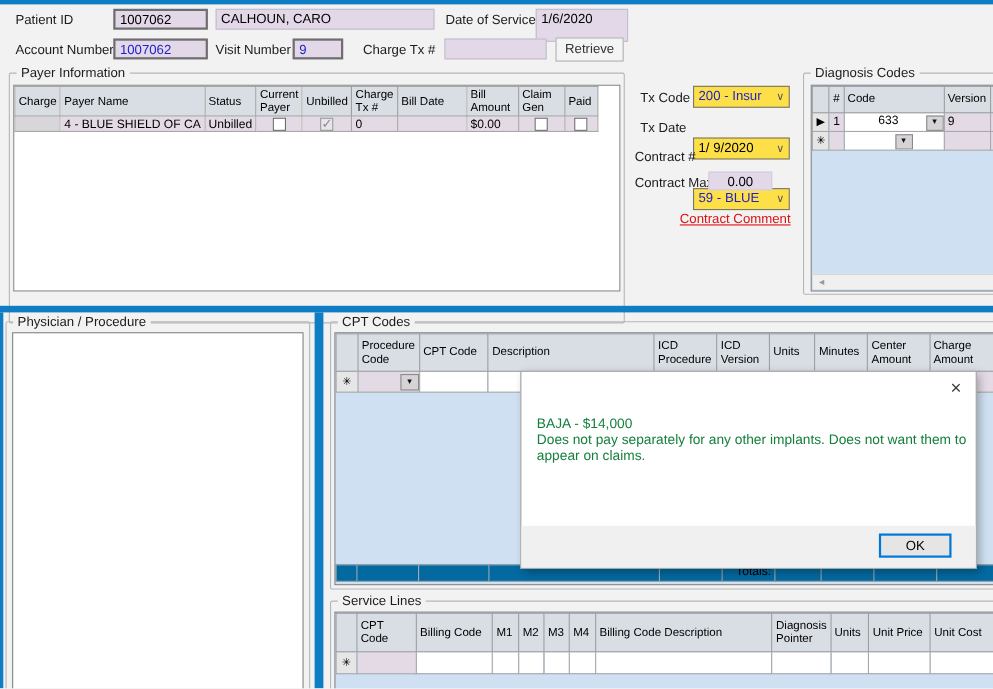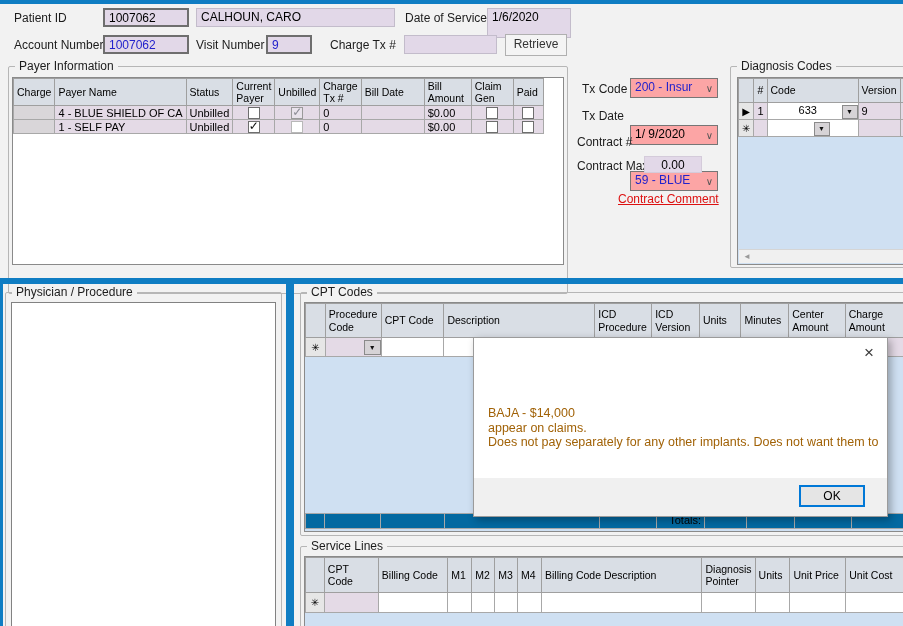--- a/index.html
+++ b/index.html
@@ -22,27 +22,27 @@
   table.grid th { background:#d9dee5; border:1px solid #9f9f9f; font-weight:normal; font-size:10.5px; line-height:1.15; text-align:left; padding:1px 3px; vertical-align:middle; overflow:hidden; }
   table.grid td { border:1px solid #a8a8a8; font-size:11px; padding:0 3px; overflow:hidden; white-space:nowrap; vertical-align:middle; background:#fff; }
   td.purple, .purple { background:#e4dae6 !important; }
   td.selcell { background:#e6e6e6 !important; text-align:center; padding:0; }
   td.graycell { background:#d9d6d9 !important; }
   .cb { display:inline-block; width:12px; height:12px; background:#fff; border:1px solid #6e6e6e; position:relative; vertical-align:middle; }
   .cb.checked::after { content:"✓"; position:absolute; left:0px; top:-3px; font-size:12px; color:#111; }
   .cb.gray { background:#e9e3ec; border-color:#9a9a9a; }
   .cb.gray::after { color:#8b8b94; }
   .cb.plain { border-color:#b8b8b8; }
-  .combo { background:#fca5a5; border:1px solid #767676; font-size:12px; line-height:17px; padding-left:4px; position:relative; white-space:nowrap; overflow:hidden; }
+  .combo { background:#fde047; border:1px solid #767676; font-size:12px; line-height:17px; padding-left:4px; position:relative; white-space:nowrap; overflow:hidden; }
   .combo .chev { position:absolute; right:4px; top:1px; color:#555; font-size:10px; }
   .ddbtn { display:inline-block; background:#d6d3d6; border:1px solid #8a8a8a; color:#111; font-size:7px; text-align:center; line-height:12px; }
   .link { color:#dd1111; text-decoration:underline; font-size:12px; white-space:nowrap; }
   .dialog { position:absolute; background:#fff; border:1px solid #9b9b9b; box-shadow:3px 3px 8px rgba(0,0,0,0.3); z-index:20; }
   .dialog .closex { position:absolute; top:6px; right:13px; font-size:17px; color:#3c3c3c; line-height:17px; cursor:default; }
-  .dialog .body-text { position:absolute; left:14px; top:68px; font-size:12.5px; line-height:14.6px; color:#a16207; }
+  .dialog .body-text { position:absolute; left:14px; top:40px; font-size:12.5px; line-height:14.6px; color:#15803d; }
   .dialog .footer { position:absolute; left:0; bottom:0; width:100%; height:38px; background:#f0f0f0; }
   .dialog .okbtn { position:absolute; right:22px; bottom:9px; width:66px; height:22px; background:#e5e5e5; border:2px solid #0078d7; font-size:12px; text-align:center; line-height:18px; }
   .scrollbar { position:absolute; background:#f0f0f0; border-top:1px solid #d5d5d5; }
   .scrollbtn { position:absolute; left:0; top:0; width:16px; height:100%; color:#9a9a9a; font-size:8px; text-align:center; line-height:13px; }
   .totrow { position:absolute; display:flex; }
   .totrow .tc { background:#0369a1; border:1px solid #a8a8a8; border-left:none; height:16px; font-size:11px; padding:0 3px; }
   .totrow .tc:first-child { border-left:1px solid #a8a8a8; }
   .sel-glyph { font-size:10px; line-height:12px; }
 </style>
 </head>
@@ -94,32 +94,20 @@
           <th>Bill Amount</th>
           <th>Claim Gen</th>
           <th>Paid</th>
         </tr>
         <tr style="height:14px">
           <td class="graycell"></td>
           <td class="purple">4 - BLUE SHIELD OF CA</td>
           <td class="purple">Unbilled</td>
           <td class="purple" style="text-align:center"><span class="cb"></span></td>
           <td class="purple" style="text-align:center"><span class="cb checked gray"></span></td>
-          <td class="purple">0</td>
-          <td class="purple"></td>
-          <td class="purple">$0.00</td>
-          <td class="purple" style="text-align:center"><span class="cb"></span></td>
-          <td class="purple" style="text-align:center"><span class="cb"></span></td>
-        </tr>
-        <tr style="height:14px">
-          <td class="graycell"></td>
-          <td class="purple">1 - SELF PAY</td>
-          <td class="purple">Unbilled</td>
-          <td class="purple" style="text-align:center"><span class="cb checked"></span></td>
-          <td class="purple" style="text-align:center"><span class="cb plain"></span></td>
           <td class="purple">0</td>
           <td class="purple"></td>
           <td class="purple">$0.00</td>
           <td class="purple" style="text-align:center"><span class="cb"></span></td>
           <td class="purple" style="text-align:center"><span class="cb"></span></td>
         </tr>
       </tbody>
         </table>
     </div>
   </div>
@@ -305,21 +293,21 @@
         </tr>
       </tbody>
         </table>
     </div>
   </div>
 
   <div class="dialog" style="left:473px;top:337px;width:415px;height:180px;">
     <div class="closex">×</div>
     <div class="body-text">
       <div>BAJA - $14,000</div>
+      <div>Does not pay separately for any other implants.  Does not want them to</div>
       <div>appear on claims.</div>
-      <div>Does not pay separately for any other implants.  Does not want them to</div>
     </div>
     <div class="footer">
       <div class="okbtn">OK</div>
     </div>
   </div>
 
 </div>
 
 </body></html>

